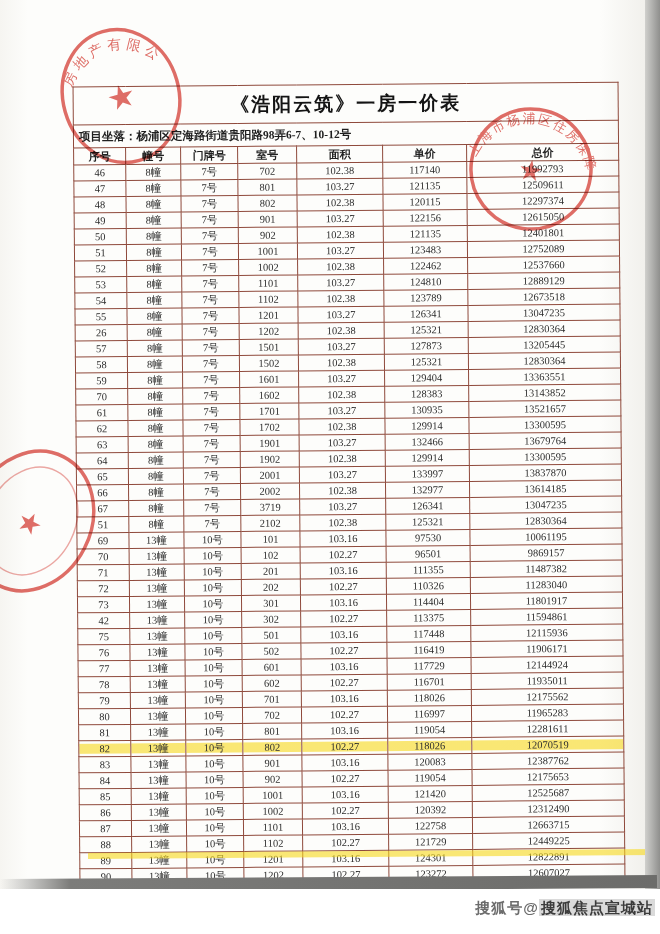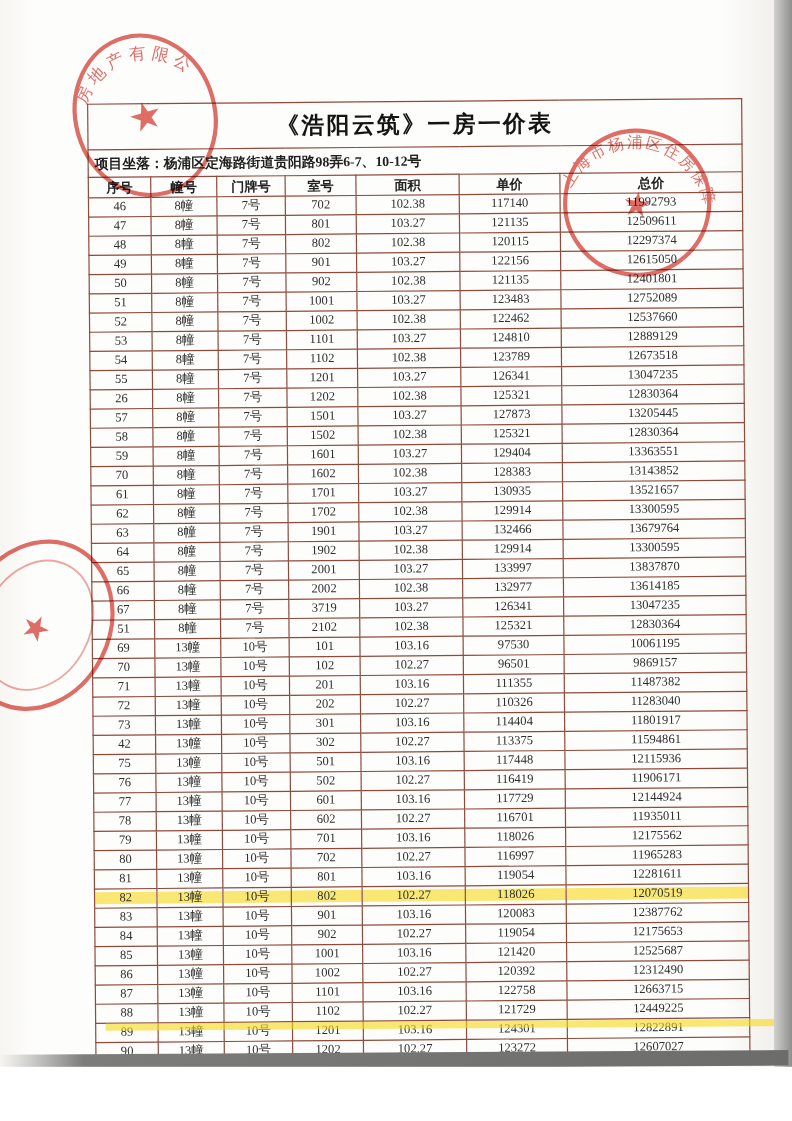--- a/index.html
+++ b/index.html
@@ -549,13 +549,14 @@
       <ellipse cx="95" cy="85" rx="44" ry="56" fill="none" stroke="currentColor" stroke-width="1.5" opacity="0.6"></ellipse>
       <text x="95" y="97" text-anchor="middle" font-size="28" fill="currentColor">★</text>
     </g>
   </svg>
 
   <div class="yellow-line-bottom"></div>
   <div class="edge-right"></div>
   <div class="edge-bottom"></div>
   <div class="below-strip"></div>
 
+  <div class="watermark"><span>搜狐号@</span><span class="wm2">搜狐焦点宣城站</span></div>
 </div>
 
 </body></html>

